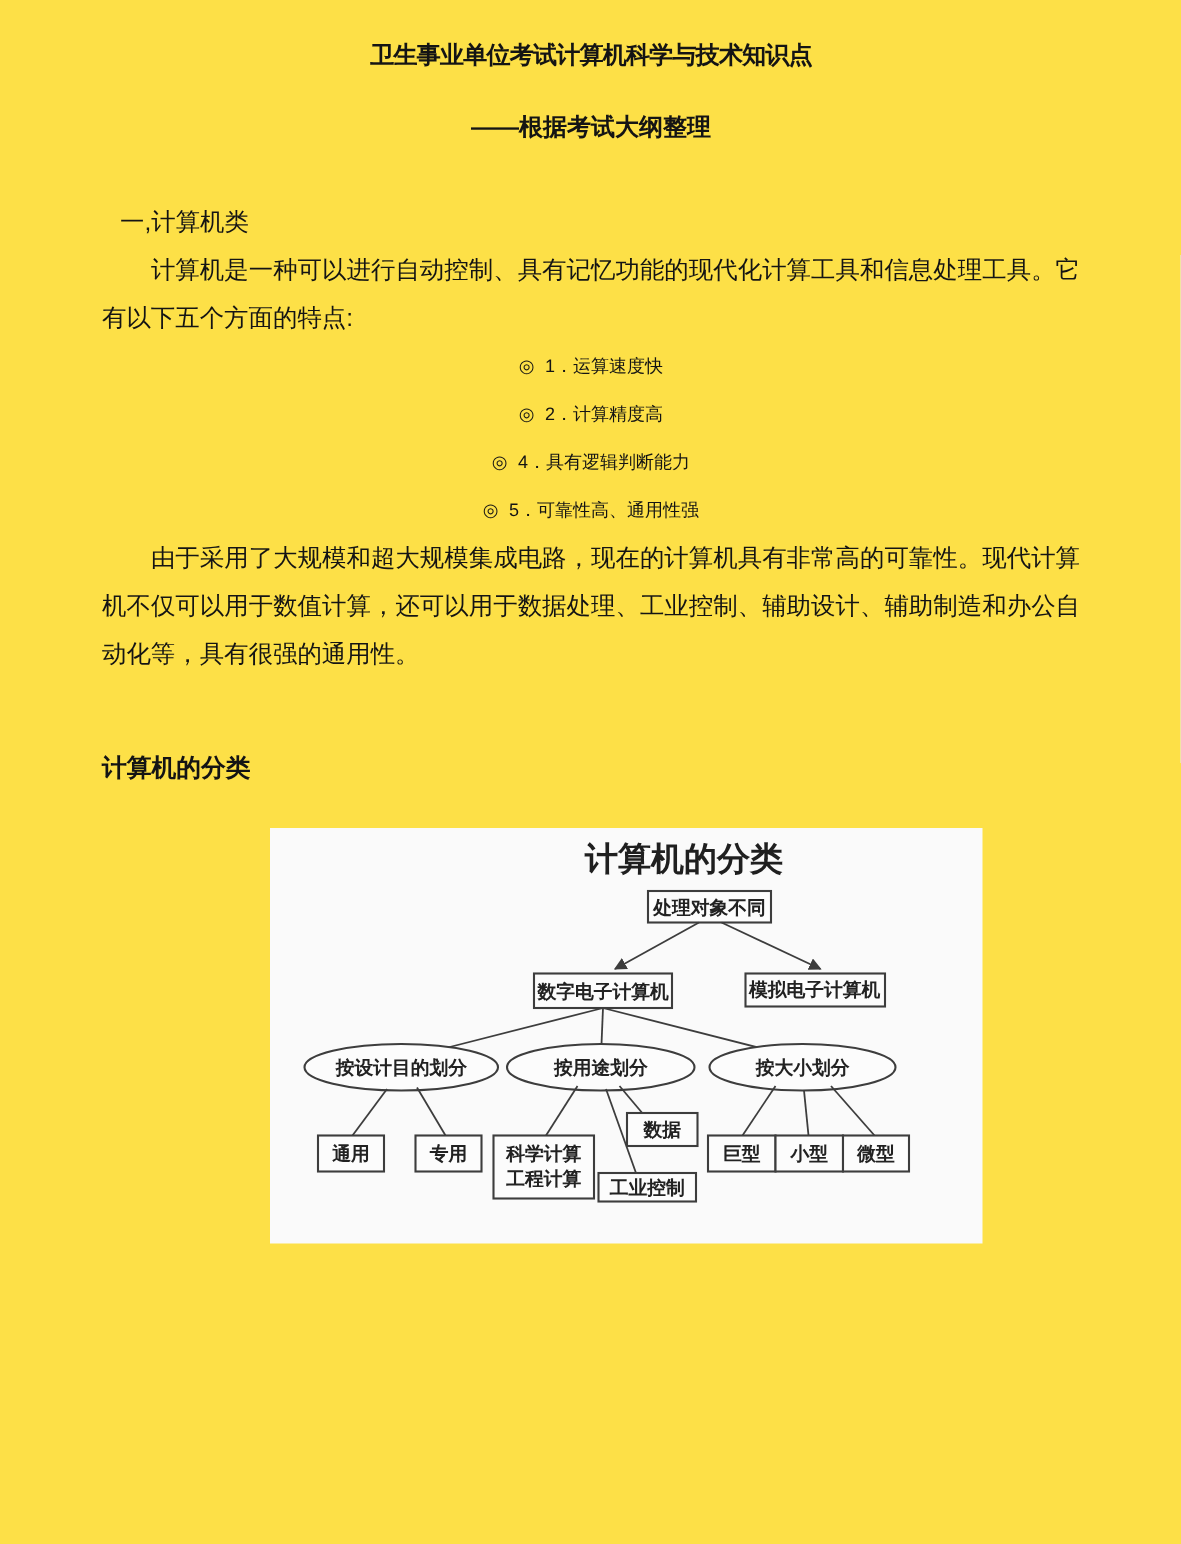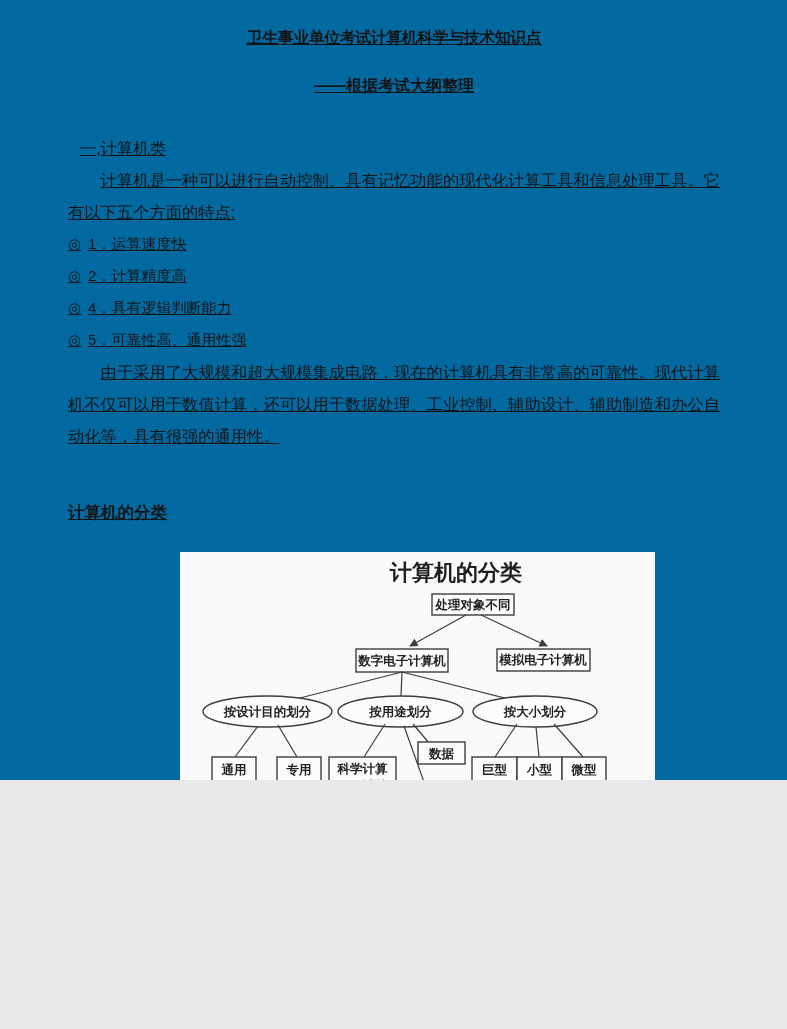--- a/index.html
+++ b/index.html
@@ -1,44 +1,43 @@
 <!DOCTYPE html>
 <html><head>
 <meta charset="utf-8">
 <style>
   html,body{margin:0;padding:0;background:#e9e9e9;}
   .page{
     position:relative;
-    width:787px;height:780px;
-    background:#0369a1;
+    width:787px;height:1029px;
+    background:#fde047;
     box-sizing:border-box;
     padding:28px 67px 0 68px;
     font-family:"Liberation Sans", sans-serif;
     color:#141414;
     overflow:hidden;
-    text-decoration:underline;
   }
   .doc-title{
     font-size:16px;font-weight:bold;text-align:center;
     line-height:20px;letter-spacing:-0.5px;
   }
   .doc-subtitle{
     font-size:16px;font-weight:bold;text-align:center;
     line-height:20px;margin-top:28px;
   }
   .section-label{font-size:16.3px;line-height:32px;margin-left:12px;}
   .sec-1{margin-top:36px;}
   .sec-2{margin-top:28px;}
   .bold-heading{font-size:16.5px;font-weight:bold;line-height:32px;margin-top:6px;}
   .para{
     margin:0;font-size:16.3px;line-height:32px;
     text-align:justify;text-indent:2em;
     text-justify:inter-ideograph;
   }
-  .bullet{font-size:15px;line-height:32px;}
+  .bullet{font-size:12px;line-height:32px;text-align:center;}
   .bullet .marker{margin-right:7px;}
   .classification-heading{margin-top:44px;}
   .diagram{
     width:475px;height:277px;
     margin:24px 0 0 112px;
     background:#fafafa;
   }
   .diagram svg{display:block;}
   .dg-title{font-size:22px;font-weight:bold;fill:#1f1f1f;}
   .dg-label{font-size:12.5px;font-weight:600;fill:#222222;}

